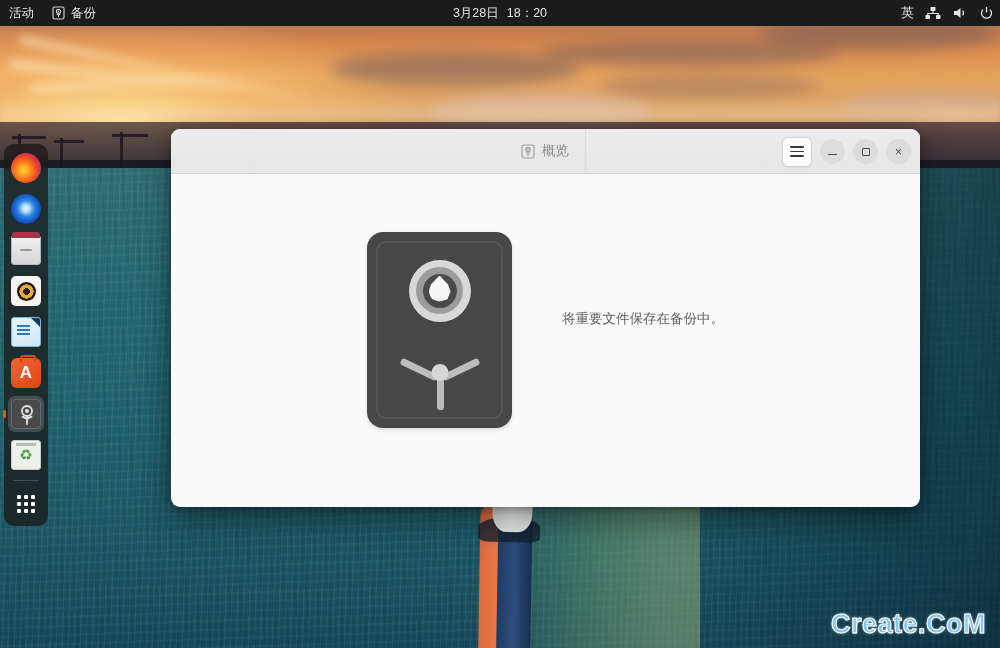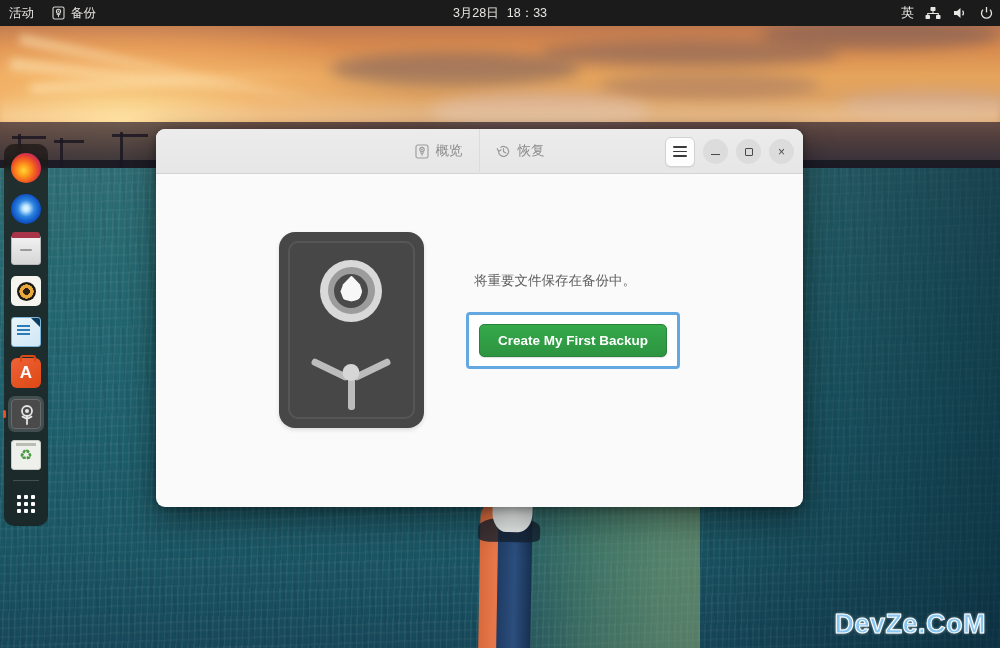--- a/index.html
+++ b/index.html
@@ -221,22 +221,22 @@
     display:flex; align-items:center; justify-content:center;
     color: #4a9a42; font-size: 15px;
   }
   .ico-trash::before {
     content:''; position:absolute; left:4px; right:4px; top:2px; height:3px;
     background: #b9beb5;
   }
 
   
   #window {
-    position: absolute; left: 156px; top: 129px;
-    width: 647px; height: 378px;
+    position: absolute; left: 171px; top: 129px;
+    width: 749px; height: 378px;
     border-radius: 9px;
     background: #fafafa;
     box-shadow: 0 12px 34px rgba(0,0,0,0.42), 0 2px 8px rgba(0,0,0,0.30);
     overflow: hidden;
     z-index: 30;
   }
   #headerbar {
     height: 45px;
     background: linear-gradient(180deg,#ececec,#e6e6e6);
     border-bottom: 1px solid #d3d3d3;
@@ -452,21 +452,21 @@
             <circle cx="6.5" cy="5.3" r="0.8" fill="#d8d6d3"></circle>
             <path d="M6.5 8.2 L6.5 11.2 M6.5 9.1 L4.6 8.2 M6.5 9.1 L8.4 8.2" stroke="#d8d6d3" stroke-width="1" fill="none"></path>
           </svg>
         </span>
         <span>备份</span>
       </div>
     </div>
 
     <div class="tb-center">
       <span>3月28日</span>
-      <span>18：33</span>
+      <span>18：20</span>
     </div>
 
     <div class="tb-right">
       <span class="tb-ime">英</span>
       <span class="ic">
         <svg width="16" height="14" viewBox="0 0 16 14">
           <rect x="5.5" y="1" width="5" height="4" rx="0.7" fill="#e8e6e3"></rect>
           <rect x="0.5" y="9" width="4.5" height="4" rx="0.7" fill="#e8e6e3"></rect>
           <rect x="11" y="9" width="4.5" height="4" rx="0.7" fill="#e8e6e3"></rect>
           <path d="M8 5 L8 7.5 M2.75 9 L2.75 7.5 L13.25 7.5 L13.25 9" stroke="#e8e6e3" stroke-width="1.1" fill="none"></path>
@@ -546,30 +546,20 @@
             <svg width="14" height="15" viewBox="0 0 14 15">
               <rect x="1" y="1" width="12" height="13" rx="1.8" fill="none" stroke="#9a9a9a" stroke-width="1.1"></rect>
               <circle cx="7" cy="5.6" r="2.2" fill="none" stroke="#9a9a9a" stroke-width="1.1"></circle>
               <circle cx="7" cy="5.6" r="0.9" fill="#9a9a9a"></circle>
               <path d="M7 8.6 L7 11.8 M7 9.6 L5 8.6 M7 9.6 L9 8.6" stroke="#9a9a9a" stroke-width="1" fill="none"></path>
             </svg>
           </span>
           <span class="tlabel">概览</span>
         </div>
         <div class="hb-sep"></div>
-        <div class="hb-tab">
-          <span class="ic">
-            <svg width="15" height="15" viewBox="0 0 15 15">
-              <path d="M2.6 7.4 A5 5 0 1 0 4.4 3.6" stroke="#9a9a9a" stroke-width="1.2" fill="none"></path>
-              <path d="M1 4.2 L2.7 7.6 L5.4 5.6" stroke="#9a9a9a" stroke-width="1.2" fill="none" stroke-linejoin="round"></path>
-              <path d="M7.5 4.6 L7.5 7.6 L9.8 8.9" stroke="#9a9a9a" stroke-width="1.2" fill="none" stroke-linecap="round"></path>
-            </svg>
-          </span>
-          <span class="tlabel">恢复</span>
-        </div>
       </div>
 
       <div class="hb-right">
         <div class="menu-btn">
           <span class="bars">
               <i></i>
               <i></i>
               <i></i>
             </span>
         </div>
@@ -599,25 +589,22 @@
         <div class="safe-handle">
           <div class="spoke" style="left:2px; top:22px; width:40px; height:7px; transform:rotate(26deg);"></div>
           <div class="spoke" style="left:44px; top:22px; width:40px; height:7px; transform:rotate(-26deg);"></div>
           <div class="spoke" style="left:40px; top:28px; width:7px; height:38px;"></div>
           <div class="safe-hub"></div>
         </div>
       </div>
 
       <div class="panel-right">
         <div class="lead-text">将重要文件保存在备份中。</div>
-        <div class="focus-wrap">
-          <button class="btn-primary">Create My First Backup</button>
-        </div>
       </div>
 
     </div>
   </div>
 
   <div id="watermark">
-    <div class="wm-en">DevZe.CoM</div>
+    <div class="wm-en">Create.CoM</div>
   </div>
 
 </div>
 
 </body></html>

